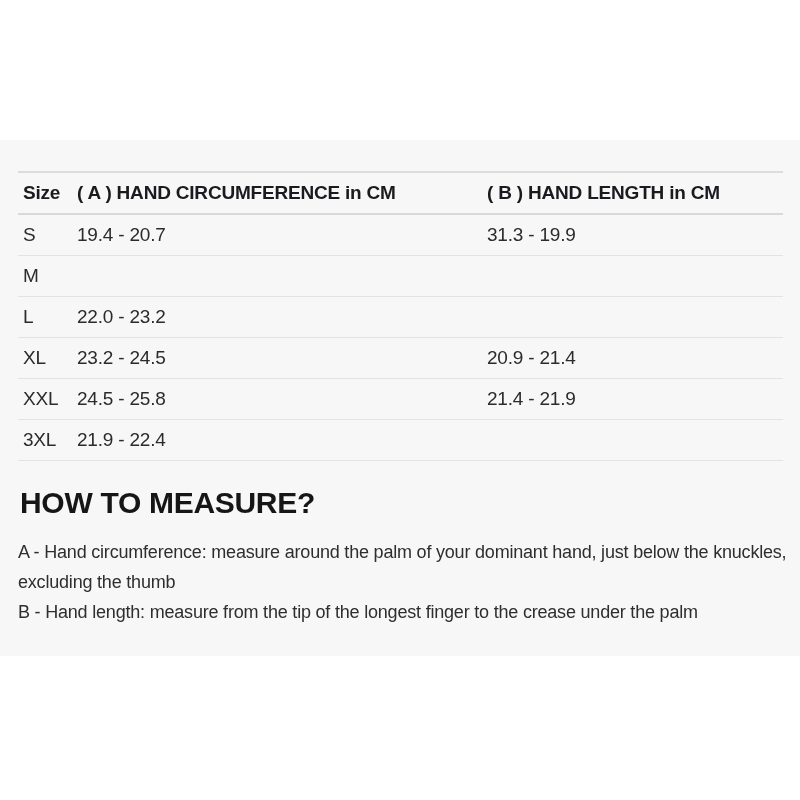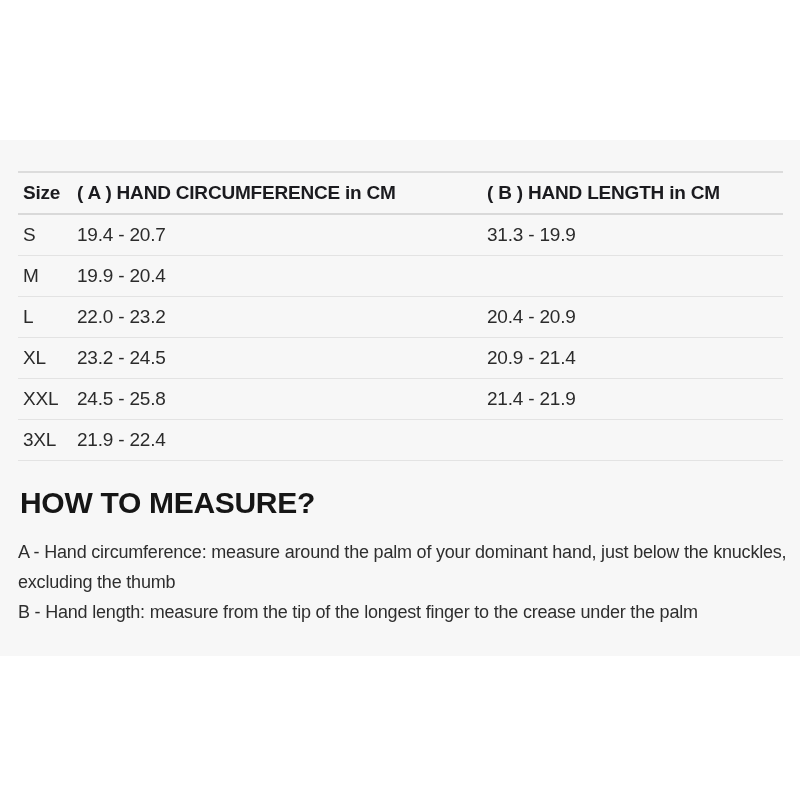--- a/index.html
+++ b/index.html
@@ -79,27 +79,25 @@
       </div>
 
       <div class="trow">
         <div class="cell c1">S</div>
         <div class="cell c2">19.4 - 20.7</div>
         <div class="cell c3">31.3 - 19.9</div>
       </div>
 
       <div class="trow">
         <div class="cell c1">M</div>
-        <div class="cell c3">19.9 - 20.4</div>
       </div>
 
       <div class="trow">
         <div class="cell c1">L</div>
         <div class="cell c2">22.0 - 23.2</div>
-        <div class="cell c3">20.4 - 20.9</div>
       </div>
 
       <div class="trow">
         <div class="cell c1">XL</div>
         <div class="cell c2">23.2 - 24.5</div>
         <div class="cell c3">20.9 - 21.4</div>
       </div>
 
       <div class="trow">
         <div class="cell c1">XXL</div>

